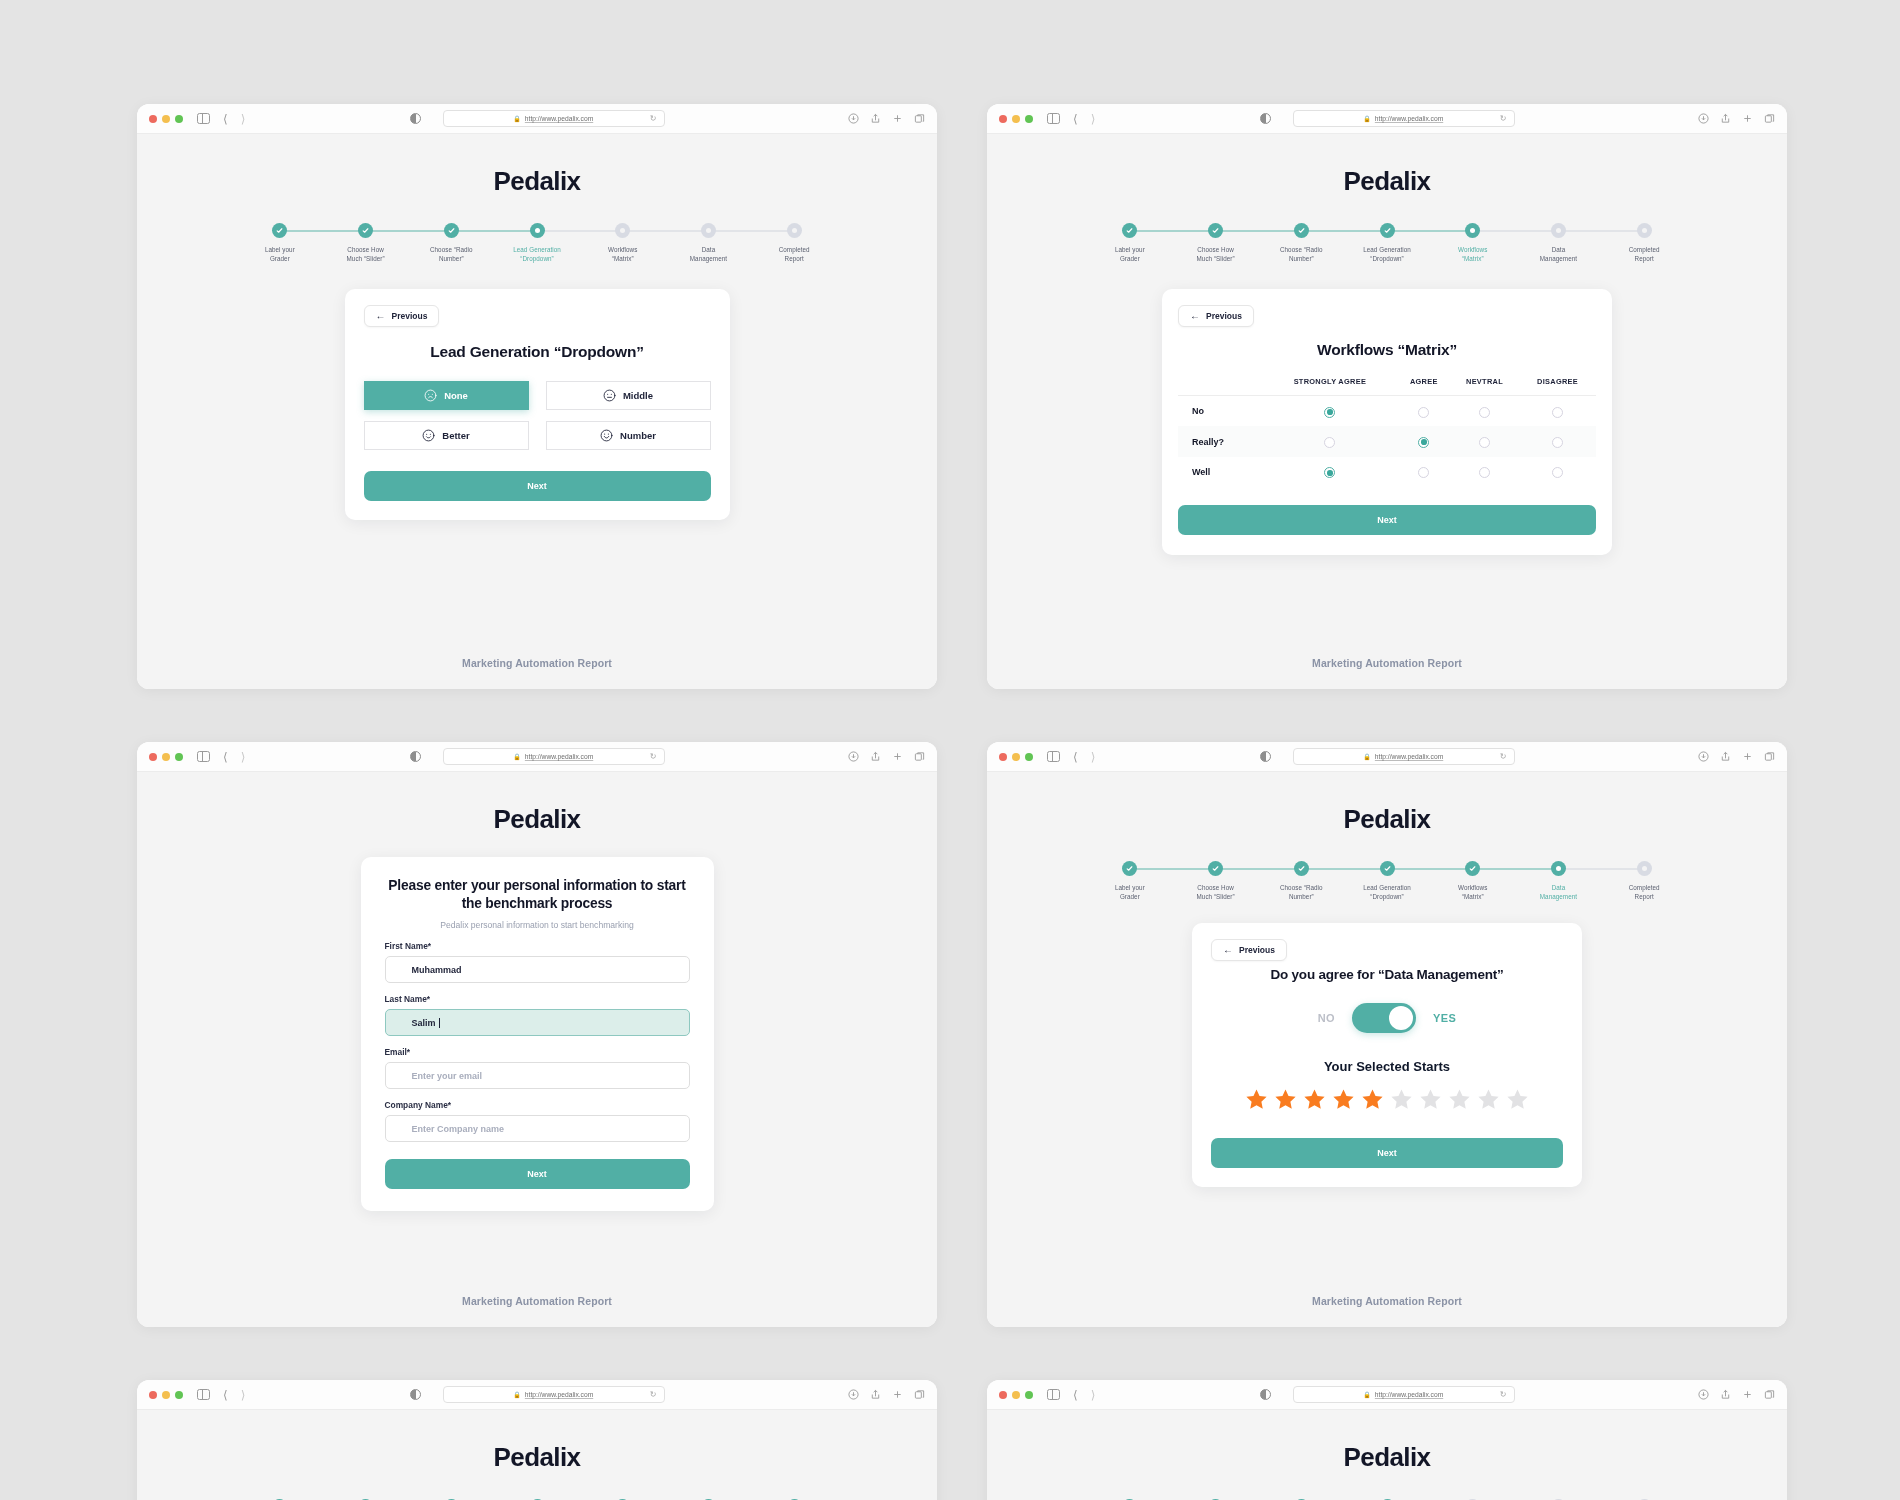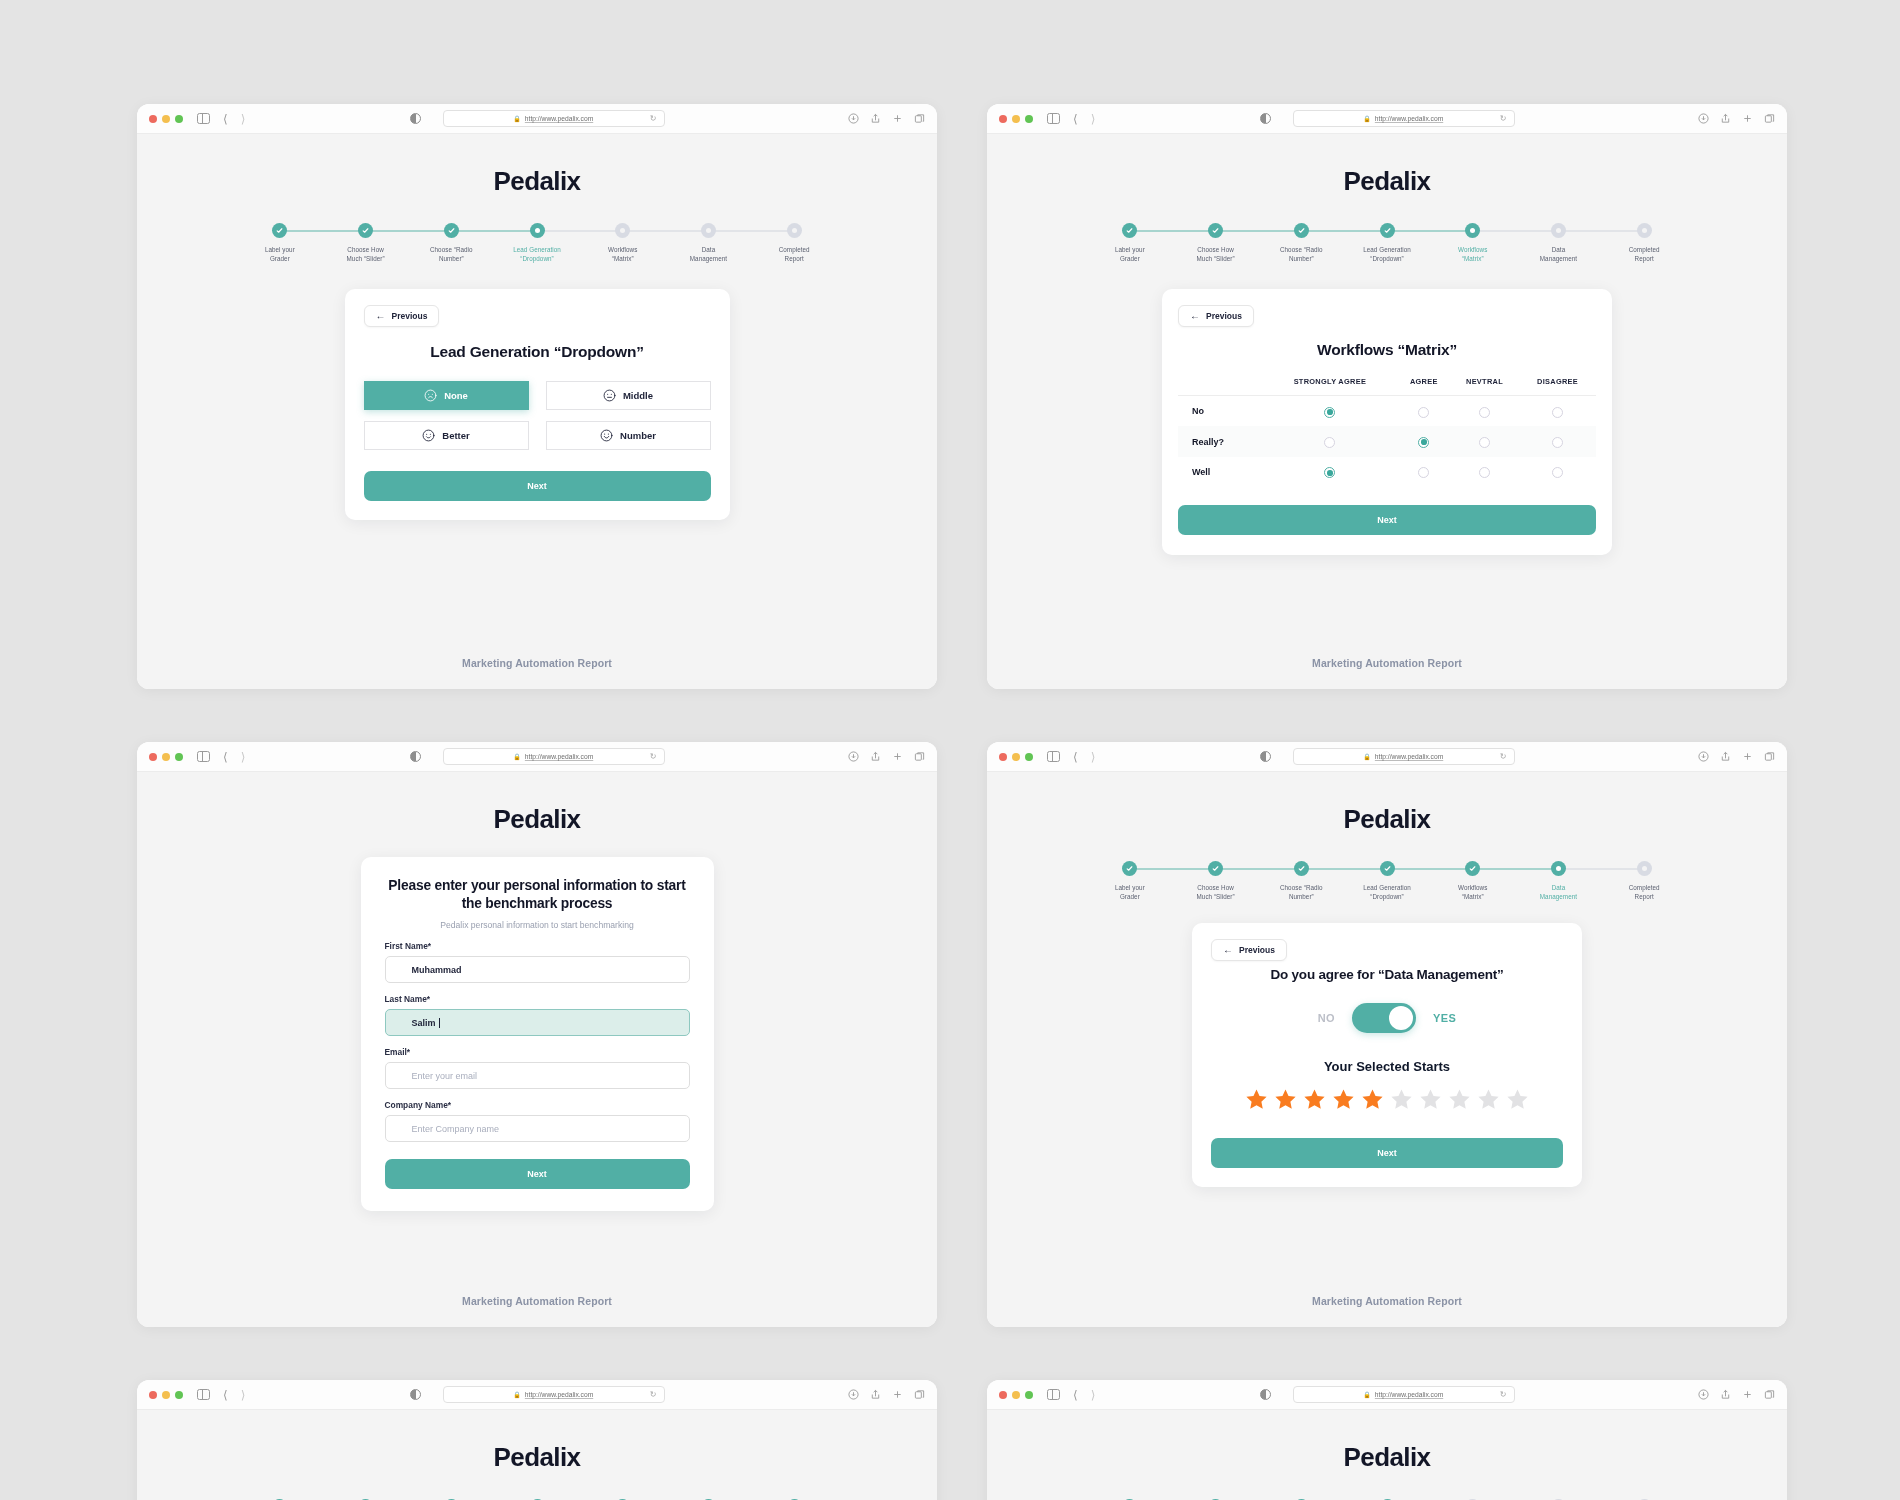--- a/index.html
+++ b/index.html
@@ -261,21 +261,21 @@
   }
   .inp {
     width: 100%; height: 27px;
     border: 1px solid #dedede; border-radius: 5px;
     background: #fff;
     padding: 0 26px;
     font-size: 9px; font-weight: 700; color: #1d2137;
     display: flex; align-items: center;
     font-family: "Liberation Sans", sans-serif;
   }
-  .inp.placeholder { color: #a9aebd; font-weight: 400; }
+  .inp.placeholder { color: #a9aebd; font-weight: 700; }
   .inp.focus {
     background: #dceeea; border-color: #8ec8c0;
   }
   .caret {
     display: inline-block; width: 1px; height: 10px;
     background: #1d2137; margin-left: 3px;
   }
   .card3 .next-btn { margin-top: 17px; }
 
   

